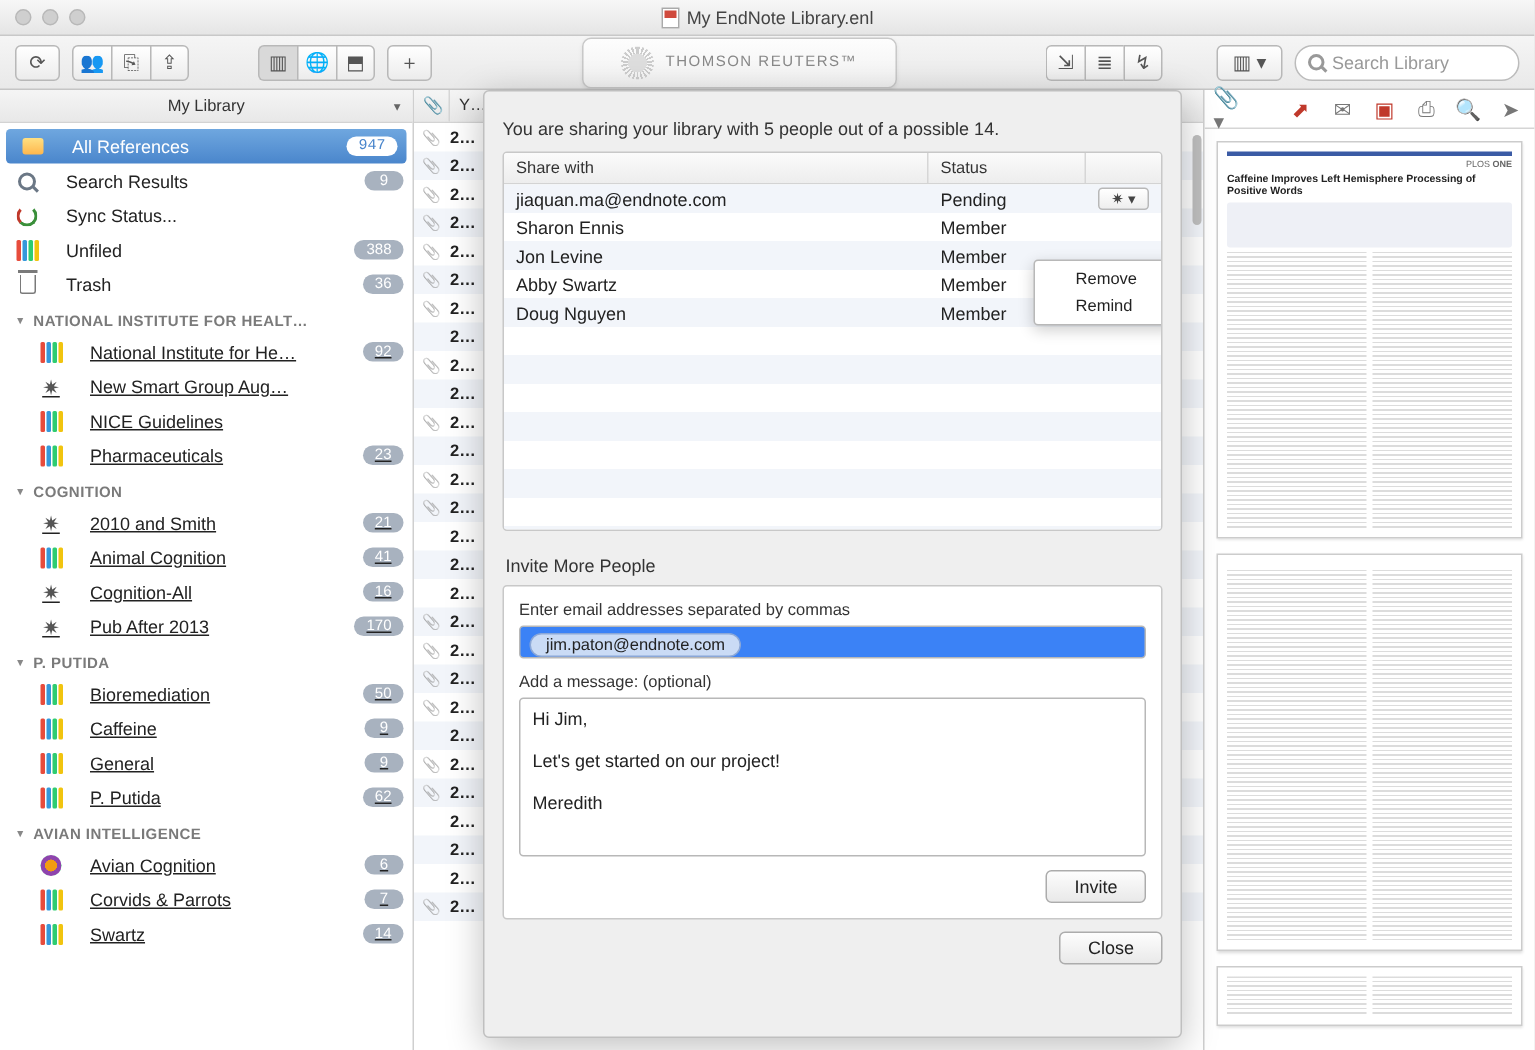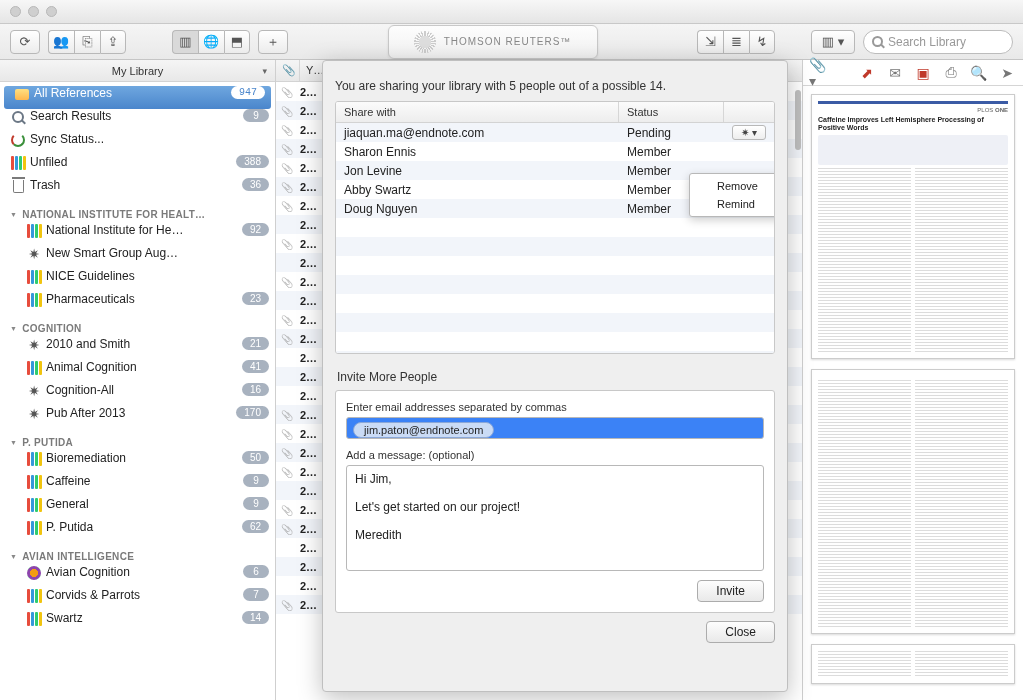--- a/index.html
+++ b/index.html
@@ -27,29 +27,29 @@
   .search-lib{height:24px;flex:0 0 150px;background:#fff;border:1px solid #bcbcbc;border-radius:12px;display:flex;align-items:center;padding:0 8px;gap:5px;color:#999;font-size:12px;}
   .mag{width:11px;height:11px;border:2px solid #999;border-radius:50%;position:relative;}
   .mag::after{content:"";position:absolute;width:5px;height:2px;background:#999;right:-4px;bottom:-2px;transform:rotate(45deg);}
 
   
   .workspace{display:flex;height:640px;}
   .sidebar{width:276px;background:#fff;border-right:1px solid #cfcfcf;display:flex;flex-direction:column;}
   .sb-header{height:22px;background:linear-gradient(#f5f5f5,#e8e8e8);border-bottom:1px solid #d3d3d3;font-size:11px;color:#333;display:flex;align-items:center;justify-content:center;position:relative;font-weight:500;}
   .sb-header::after{content:"▾";position:absolute;right:8px;color:#666;font-size:9px;}
   .sb-scroll{flex:1;overflow-y:auto;padding:4px 0 10px;}
-  .sb-item{height:23px;display:flex;align-items:flex-start;padding:0 6px 0 10px;gap:4px;font-size:12px;color:#222;}
+  .sb-item{height:23px;display:flex;align-items:center;padding:0 6px 0 10px;gap:18px;font-size:12px;color:#222;}
   .sb-item.active{background:linear-gradient(#6fa7df,#4a86cc);color:#fff;border-radius:3px;margin:0 4px;}
   .sb-item .icon{width:16px;height:16px;flex:0 0 16px;display:flex;align-items:center;justify-content:center;}
   .sb-item .label{flex:1;white-space:nowrap;overflow:hidden;text-overflow:ellipsis;}
   .pill{font-size:10px;background:#a8b2bf;color:#fff;border-radius:8px;padding:1px 8px;min-width:26px;text-align:center;}
   .sb-item.active .pill{background:#fff;color:#4a86cc;font-family:Liberation Mono, monospace;}
   .sb-group{padding:8px 10px 3px;font-size:10px;letter-spacing:.3px;color:#7a7a7a;font-weight:bold;display:flex;align-items:center;gap:5px;}
   .sb-group::before{content:"▼";font-size:7px;color:#888;}
-  .sb-item.indent{padding-left:26px;}
+  .sb-item.indent{padding-left:26px;text-decoration:underline;}
 
   
   .ic-folder{background:linear-gradient(#ffe082,#ffb74d);border-radius:2px;width:14px;height:11px;position:relative;}
   .ic-search{width:12px;height:12px;border:2px solid #6b7785;border-radius:50%;position:relative;}
   .ic-search::after{content:"";position:absolute;width:5px;height:2px;background:#6b7785;right:-4px;bottom:-2px;transform:rotate(45deg);}
   .ic-sync{width:14px;height:14px;border:2px solid #3a8f3a;border-radius:50%;border-top-color:transparent;border-left-color:#c0392b;}
   .ic-books{display:flex;gap:1px;}
   .ic-books span{width:3px;height:14px;border-radius:1px;}
   .ic-books span:nth-child(1){background:#e74c3c;} .ic-books span:nth-child(2){background:#3498db;} .ic-books span:nth-child(3){background:#2ecc71;} .ic-books span:nth-child(4){background:#f1c40f;}
   .ic-trash{width:11px;height:13px;border:1.5px solid #7a7a7a;border-radius:0 0 2px 2px;border-top:none;position:relative;}
@@ -118,20 +118,24 @@
   .clip2::before{content:"📎";font-size:10px;filter:grayscale(1);opacity:.6;}
 </style>
 </head>
 <body>
 
 <div class="titlebar">
   <div class="traffic-lights">
     <div class="tlight"></div>
     <div class="tlight"></div>
     <div class="tlight"></div>
+  </div>
+  <div class="title">
+    <span class="enl-icon"></span>
+    <span>My EndNote Library.enl</span>
   </div>
 </div>
 
 <div class="toolbar">
   <div class="tbtn">⟳</div>
   <div class="tbtn-group">
     <div class="tbtn small">👥</div>
     <div class="tbtn small">⎘</div>
     <div class="tbtn small">⇪</div>
   </div>

